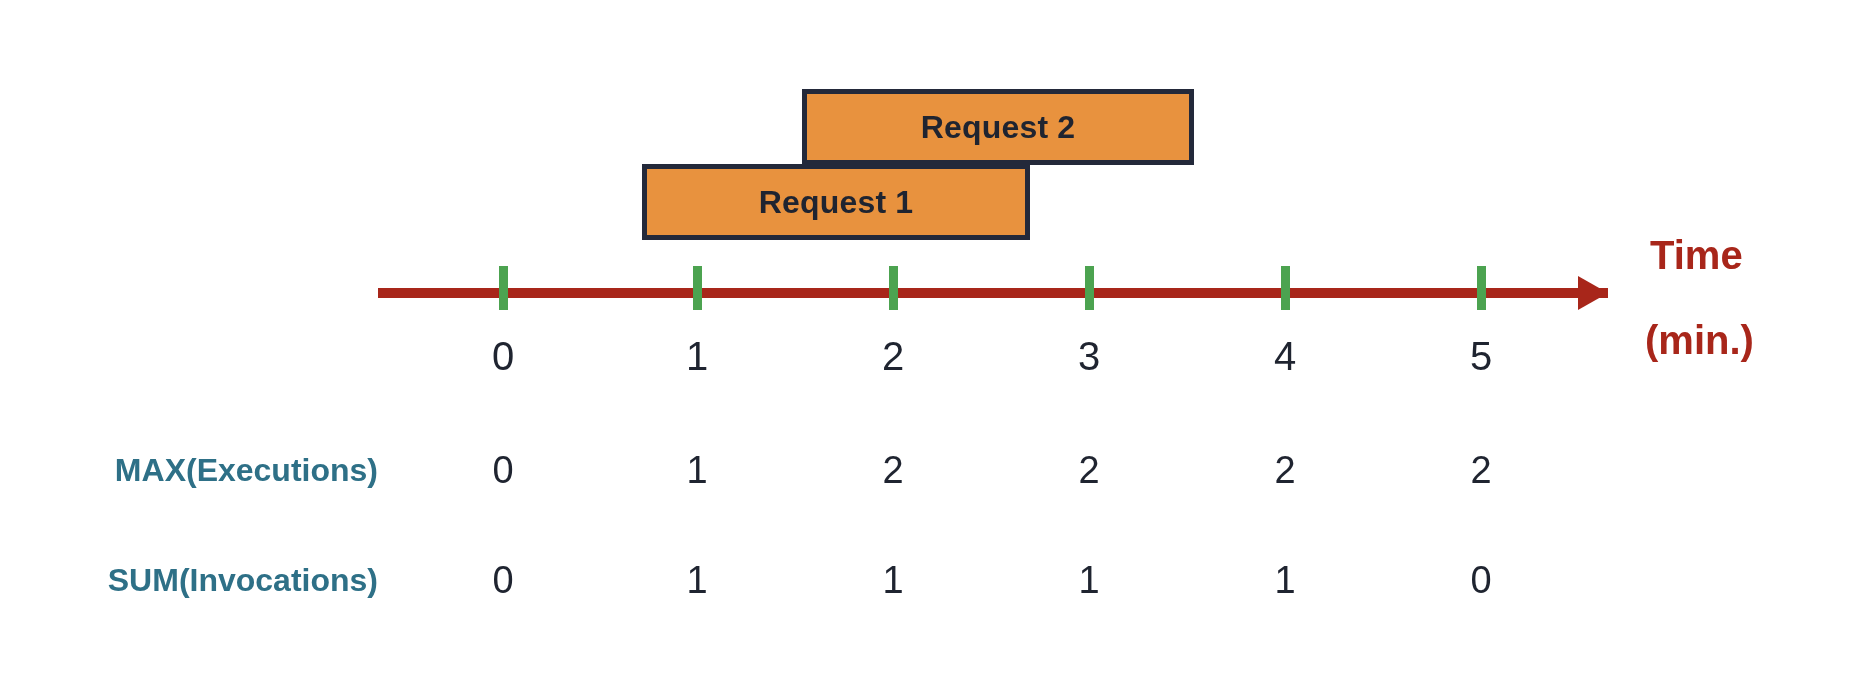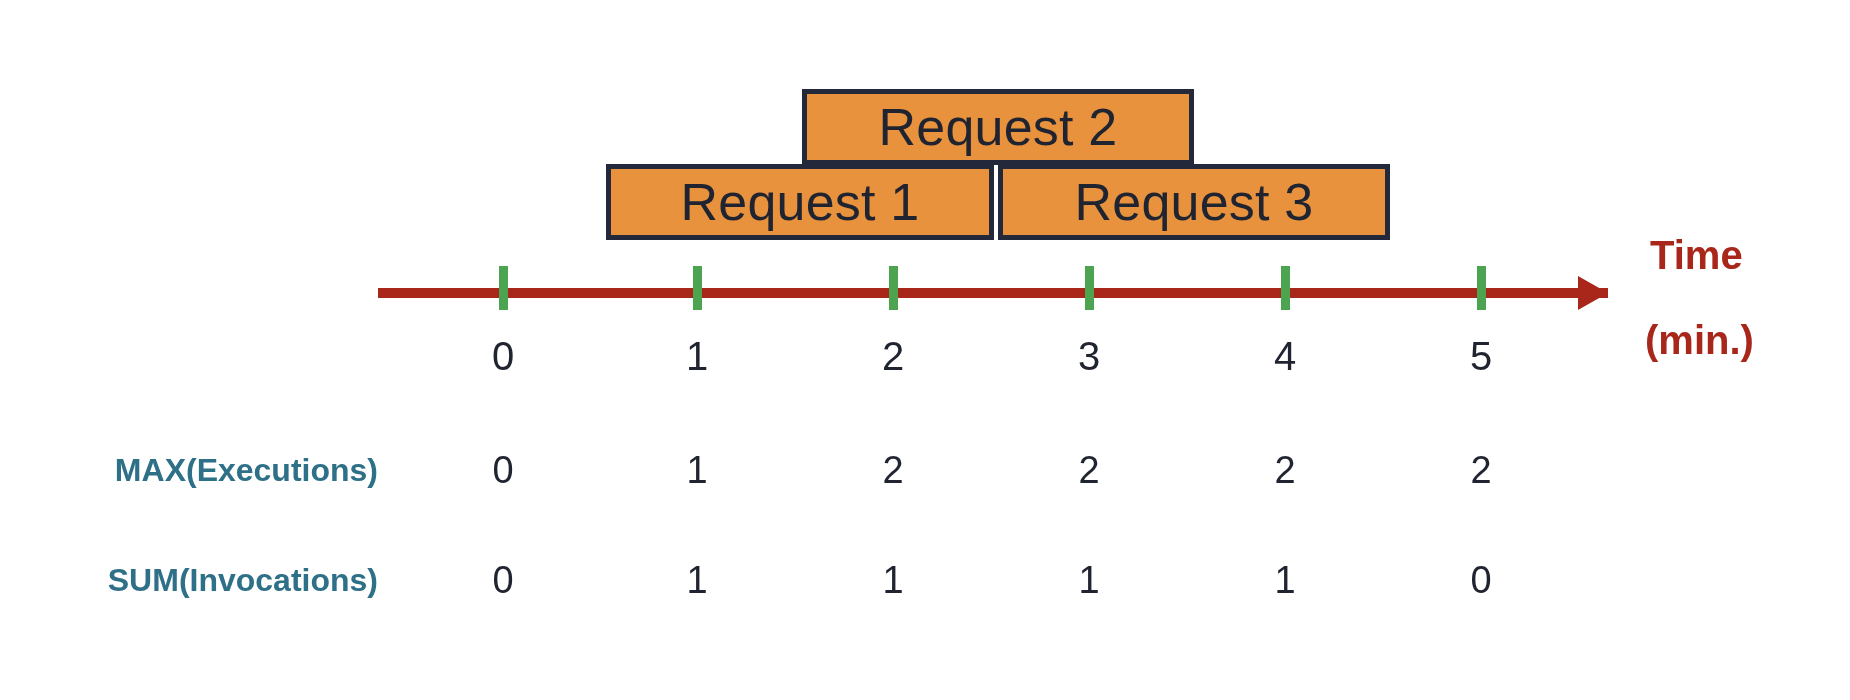--- a/index.html
+++ b/index.html
@@ -21,22 +21,22 @@
   
   .req-bar {
     position: absolute;
     box-sizing: border-box;
     background: #E8923E;
     border: 5px solid #23293A;
     display: flex;
     align-items: center;
     justify-content: center;
     color: #1F2430;
-    font-size: 52px;
-    font-weight: 400;
+    font-size: 32px;
+    font-weight: 700;
     letter-spacing: 0.2px;
     line-height: 1;
   }
 
   
   .axis-line {
     position: absolute;
     background: #A8261A;
     height: 10px;
   }
@@ -95,27 +95,24 @@
 </head>
 <body>
 
 <div id="canvas">
 
   <div class="req-bar" style="left:802px; top:89px; width:392px; height:76px;">
     <span>Request 2</span>
   </div>
 
 
-  <div class="req-bar" style="left:606px; top:164px; width:388px; height:76px;">
+  <div class="req-bar" style="left:642px; top:164px; width:388px; height:76px;">
     <span>Request 1</span>
   </div>
 
-  <div class="req-bar" style="left:998px; top:164px; width:392px; height:76px;">
-    <span>Request 3</span>
-  </div>
 
   <div class="axis-line" style="left:378px; top:288px; width:1230px;"></div>
   <div class="axis-arrow" style="left:1578px; top:276px;"></div>
 
   <div class="tick" style="left:499px; top:266px; height:44px;"></div>
   <div class="tick" style="left:693px; top:266px; height:44px;"></div>
   <div class="tick" style="left:889px; top:266px; height:44px;"></div>
   <div class="tick" style="left:1085px; top:266px; height:44px;"></div>
   <div class="tick" style="left:1281px; top:266px; height:44px;"></div>
   <div class="tick" style="left:1477px; top:266px; height:44px;"></div>

